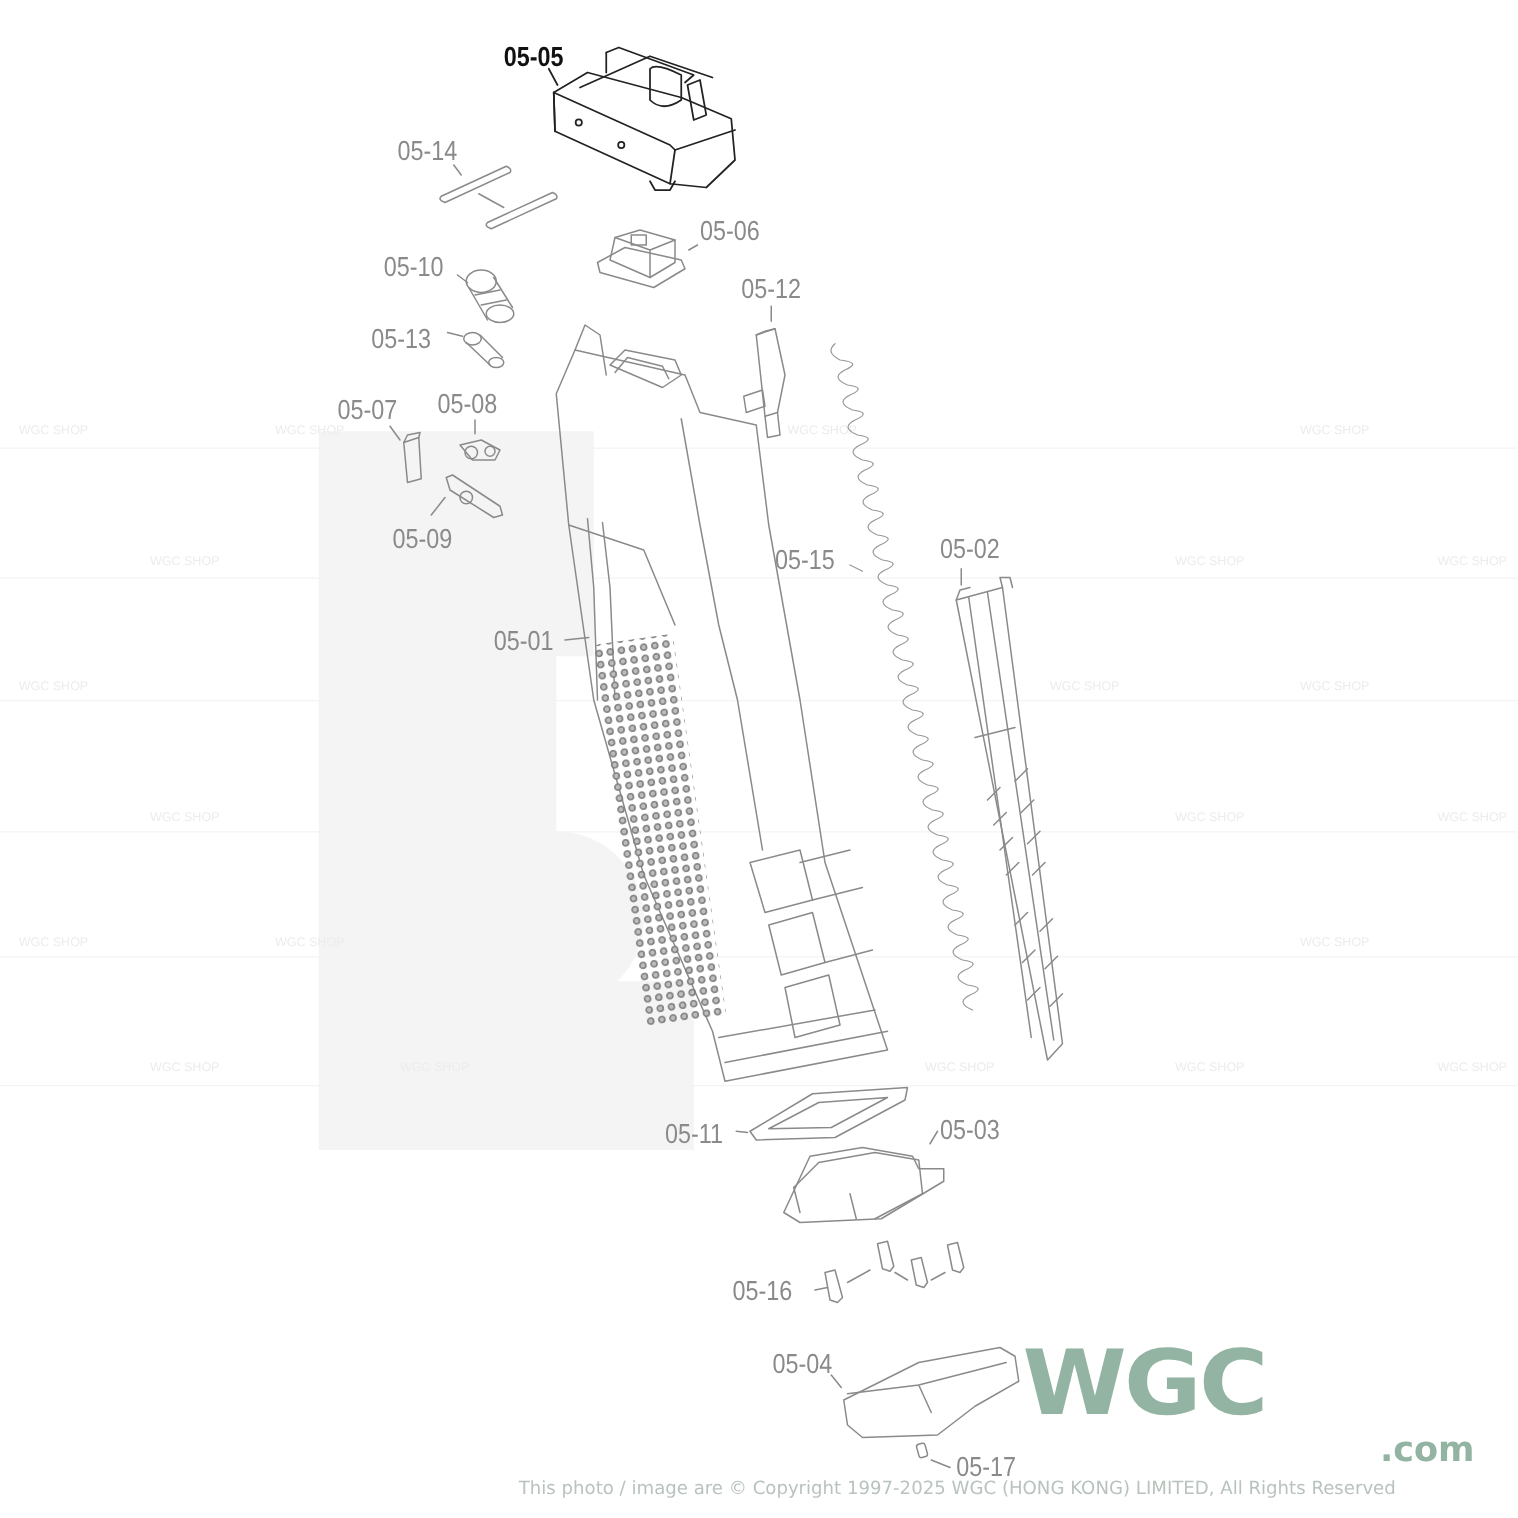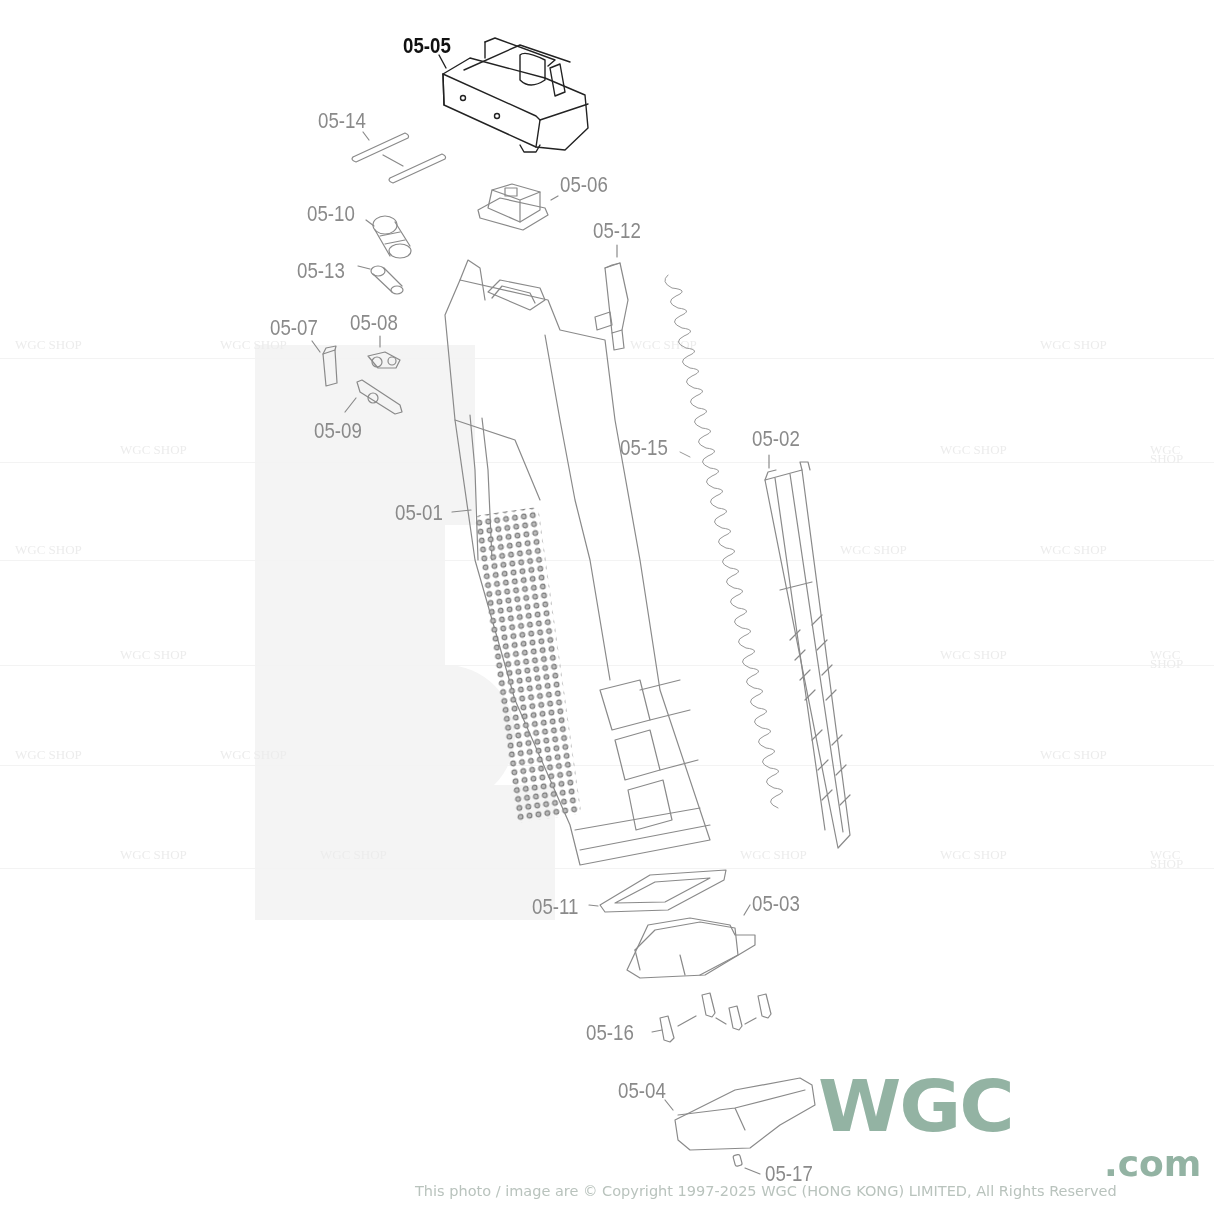--- a/index.html
+++ b/index.html
@@ -1,29 +1,29 @@
 <!DOCTYPE html>
 <html><head>
 <meta charset="utf-8">
 <style>
   html, body { margin:0; padding:0; }
   body { width:1214px; height:1214px; background:#ffffff; position:relative; overflow:hidden;
          font-family:"Liberation Sans", sans-serif; }
   .canvas { position:absolute; left:0; top:0; width:1214px; height:1214px; }
   .bg-blob { position:absolute; background:#f4f4f4; }
-  .wm { position:absolute; font-family:Liberation Serif, serif; font-size:13px; color:#ececec; line-height:9px; }
+  .wm { position:absolute; font-family:Liberation Sans, sans-serif; font-size:10px; color:#ececec; line-height:9px; }
   .wm-line { position:absolute; height:1px; background:#f3f3f3; }
   .lbl { position:absolute; font-family:"Liberation Sans Narrow","Liberation Sans", sans-serif; font-size:22px;
          color:#8a8a8a; letter-spacing:0px; transform:scaleX(0.85); transform-origin:left top; white-space:nowrap; line-height:22px; }
   .lbl.active { color:#111111; font-weight:bold; }
   svg.parts { position:absolute; left:0; top:0; }
   .logo { position:absolute; color:#93b3a3; font-family:"DejaVu Sans", sans-serif; font-weight:bold; line-height:1; white-space:nowrap; }
   .logo-wgc { left:818px; top:1070px; font-size:72px; letter-spacing:-2px; transform:scaleX(1.05); transform-origin:left top;}
   .logo-shop { left:912px; top:1118px; font-size:62px; letter-spacing:-2px; }
-  .logo-com { left:1104px; top:1146px; font-size:36px; letter-spacing:0px; }
+  .logo-com { left:1104px; top:1146px; font-size:28px; letter-spacing:0px; }
   .copyright { position:absolute; left:415px; top:1183px; font-family:"DejaVu Sans", sans-serif; font-size:14.5px; color:#b9c3bd; white-space:nowrap; }
 </style>
 </head>
 <body>
 
 <div class="canvas">
 
   <div class="bg-blob" style="left:255px;top:345px;width:220px;height:180px;"></div>
   <div class="bg-blob" style="left:255px;top:520px;width:190px;height:150px;"></div>
   <div class="bg-blob" style="left:255px;top:665px;width:260px;height:140px;border-radius:0 120px 120px 0;"></div>

